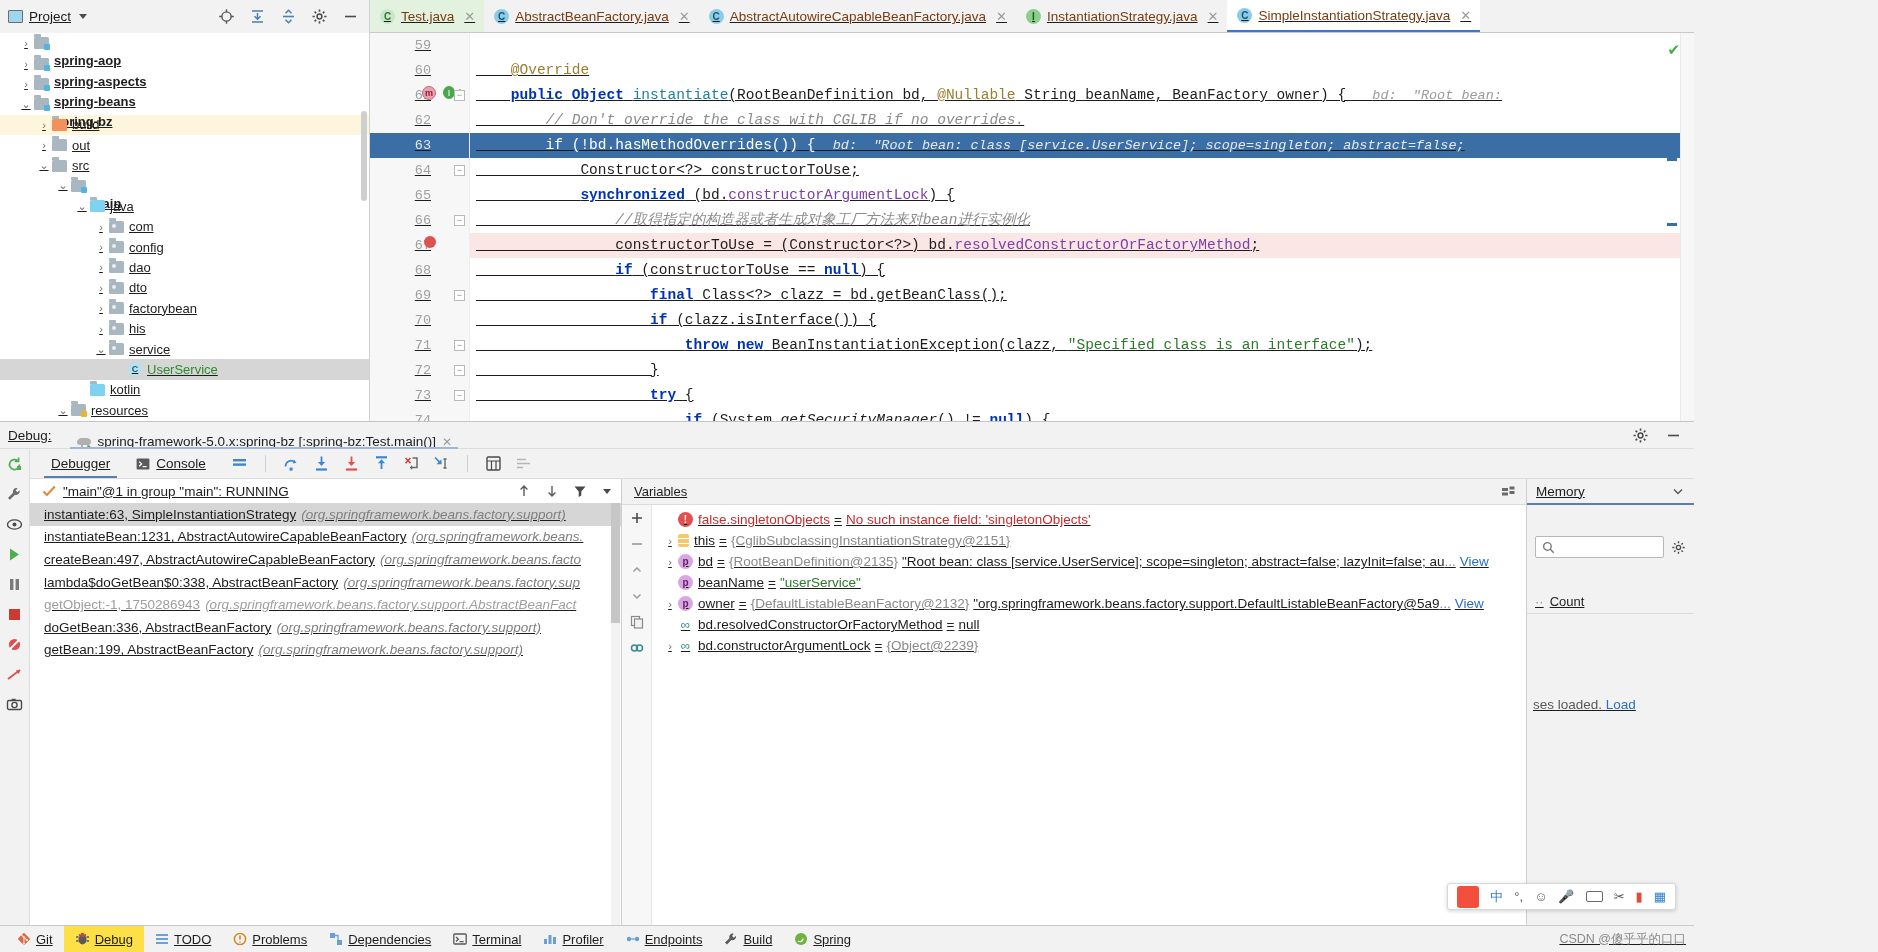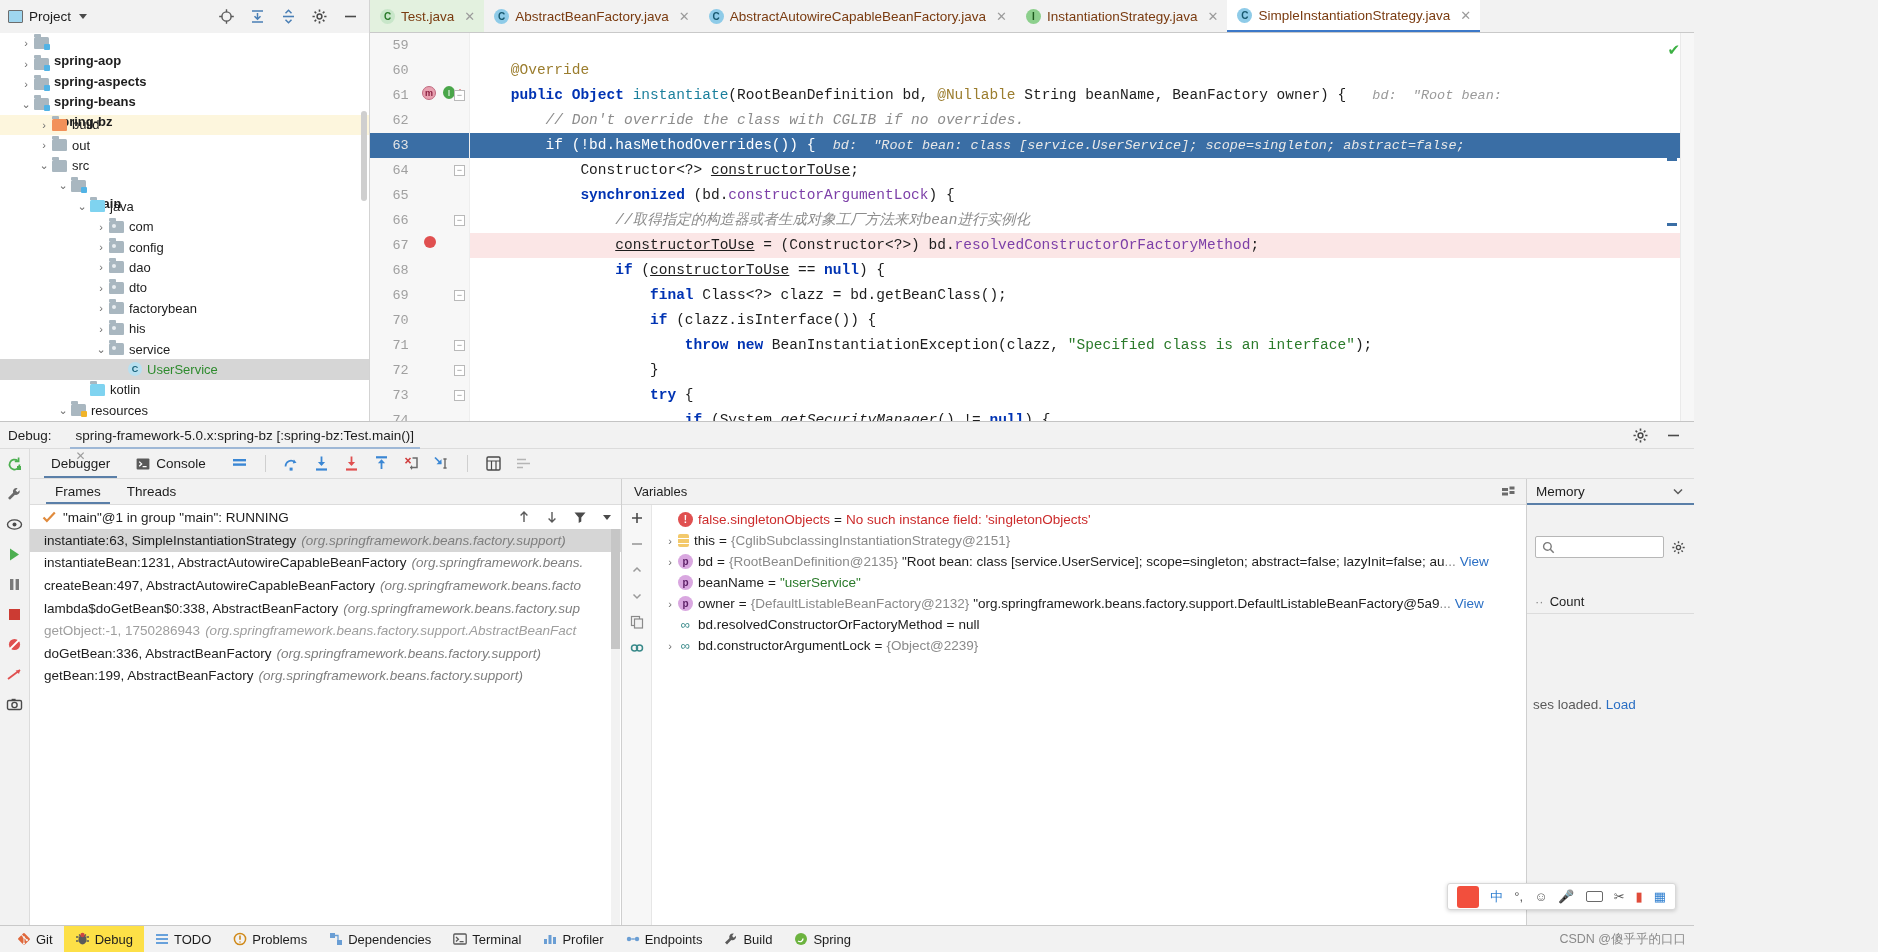--- a/index.html
+++ b/index.html
@@ -4,21 +4,21 @@
 <style>
   * { box-sizing: border-box; margin:0; padding:0; }
   html,body { width:1878px; height:952px; overflow:hidden; }
   body {
     font-family: "Liberation Sans", sans-serif;
     font-size: 13px;
     color:#1d1d1d;
     background:#f2f2f2;
     -webkit-font-smoothing: antialiased;
   }
-  .ide { position:relative; width:1694px; height:952px; display:flex; flex-direction:column; }
+  .ide { position:relative; width:1694px; height:952px; display:flex; flex-direction:column;text-decoration:underline; }
 
   
   .toprow { display:flex; height:33px; background:#f2f2f2; border-bottom:1px solid #c9c9c9; }
 
   
   .proj-head { width:370px; display:flex; align-items:center; padding-left:8px; gap:6px;
                background:#f2f2f2; border-right:1px solid #d3d3d3; height:33px; }
   .proj-head .pj-icon { width:15px; height:13px; border:1.6px solid #6d6d6d; background:#9fd6ef;
                         border-radius:1px; }
   .proj-head .pj-label { font-size:13.5px; color:#1c1c1c; }
@@ -67,21 +67,21 @@
   .tlabel.b { font-weight:bold;margin-top:35px; }
   .tlabel.green { color:#2e8b2e; }
   .classicon{width:14px;height:14px;border-radius:50%;background:#b8e0f0;color:#135e77;
              font-size:9px;font-weight:bold;display:flex;align-items:center;justify-content:center;
              margin-right:5px;flex:none;}
   .tree-sb{position:absolute; right:2px; top:78px; width:6px;height:90px;background:#cfcfcf;border-radius:3px;}
 
   
   .editor { flex:1; position:relative; background:#fff; overflow:hidden; display:flex; }
   .gutter { width:100px; background:#f7f7f7; border-right:1px solid #eee; position:relative;flex:none; }
-  .gnum { position:relative; height:25px; line-height:25px; text-align:center; padding-right:38px;
+  .gnum { position:relative; height:25px; line-height:25px; text-align:right; padding-right:38px;
           color:#a0a0a0; font-family:"Liberation Mono", monospace; font-size:13.5px; }
   .gnum.hi  { background:#3a6ea5; color:#e6e6e6; }
   .codecol { flex:1; position:relative; font-family:"Liberation Mono", monospace; font-size:14.5px; }
   .cline { height:25px; line-height:25px; white-space:pre; padding-left:6px; }
   .cline.hi { background:#3a6ea5; color:#fff; }
   .cline.pink { background:#fbe6e6; }
   .kw { color:#0033b3; font-weight:bold;}
   .cm { color:#8c8c8c; font-style:italic;}
   .an { color:#9b7d2e;}
   .fn { color:#1a7f9c;}
@@ -101,21 +101,21 @@
                 border-left:1px solid #eaeaea; }
   .mb-check{ position:absolute; right:14px; top:8px; color:#3cb043; font-size:15px; }
   .mb-line{ position:absolute; right:17px; width:10px; height:3px; }
 
   
   .debugwrap{ flex:1; display:flex; flex-direction:column; background:#f2f2f2;
               border-top:1px solid #c4c4c4; }
   .dbg-head{ height:27px; display:flex; align-items:center; background:#f2f2f2; padding-left:8px;
              border-bottom:1px solid #dcdcdc; }
   .dbg-head .lbl{ font-size:13.5px; color:#1d1d1d; margin-right:18px;}
-  .runtab{ display:flex;align-items:flex-start;gap:6px; padding:0 6px; height:27px; position:relative;flex-direction:column;}
+  .runtab{ display:flex;align-items:flex-end;gap:6px; padding:0 6px; height:27px; position:relative;}
   .runtab:after{content:"";position:absolute;left:0;right:0;bottom:0;height:2px;background:#9fb8d6;}
   .runtab .nm{font-size:13.5px;color:#1d1d1d;}
   .runtab .x{color:#9b9b9b;font-size:12px;}
   .dbg-head .right{margin-left:auto;display:flex;align-items:center;gap:16px;padding-right:12px;}
 
   .dbg-body{ flex:1; display:flex; min-height:0;justify-content:center; }
   .lefttools{ width:30px; background:#f2f2f2; border-right:1px solid #dcdcdc;
               display:flex;flex-direction:column;align-items:center;padding-top:7px;gap:13px;}
 
   .dbg-main{ flex:1; display:flex; flex-direction:column; min-width:0; }
@@ -599,28 +599,20 @@
               <svg width="17" height="17" viewBox="0 0 17 17">
                   <path d="M2 4.5h9M2 8.5h13M2 12.5h6" stroke="#b5b5b5" stroke-width="1.7"></path>
                 </svg>
             </span>
           </div>
         </div>
 
         <div class="panes">
 
           <div class="framepane">
-            <div class="fp-tabs">
-              <div class="fp-tab active">
-                <span>Frames</span>
-              </div>
-              <div class="fp-tab">
-                <span>Threads</span>
-              </div>
-            </div>
 
             <div class="threadrow">
               <span class="ic" style="width:14px;height:14px">
                 <svg width="14" height="14" viewBox="0 0 14 14">
                     <path d="M1.5 7.4l3.4 3.6L12.8 2.6" stroke="#e08a3c" stroke-width="2.2" fill="none"></path>
                   </svg>
               </span>
               <span>"main"@1 in group "main": RUNNING</span>
               <span class="fp-tools">
                 <span class="ic" style="width:14px;height:14px">

